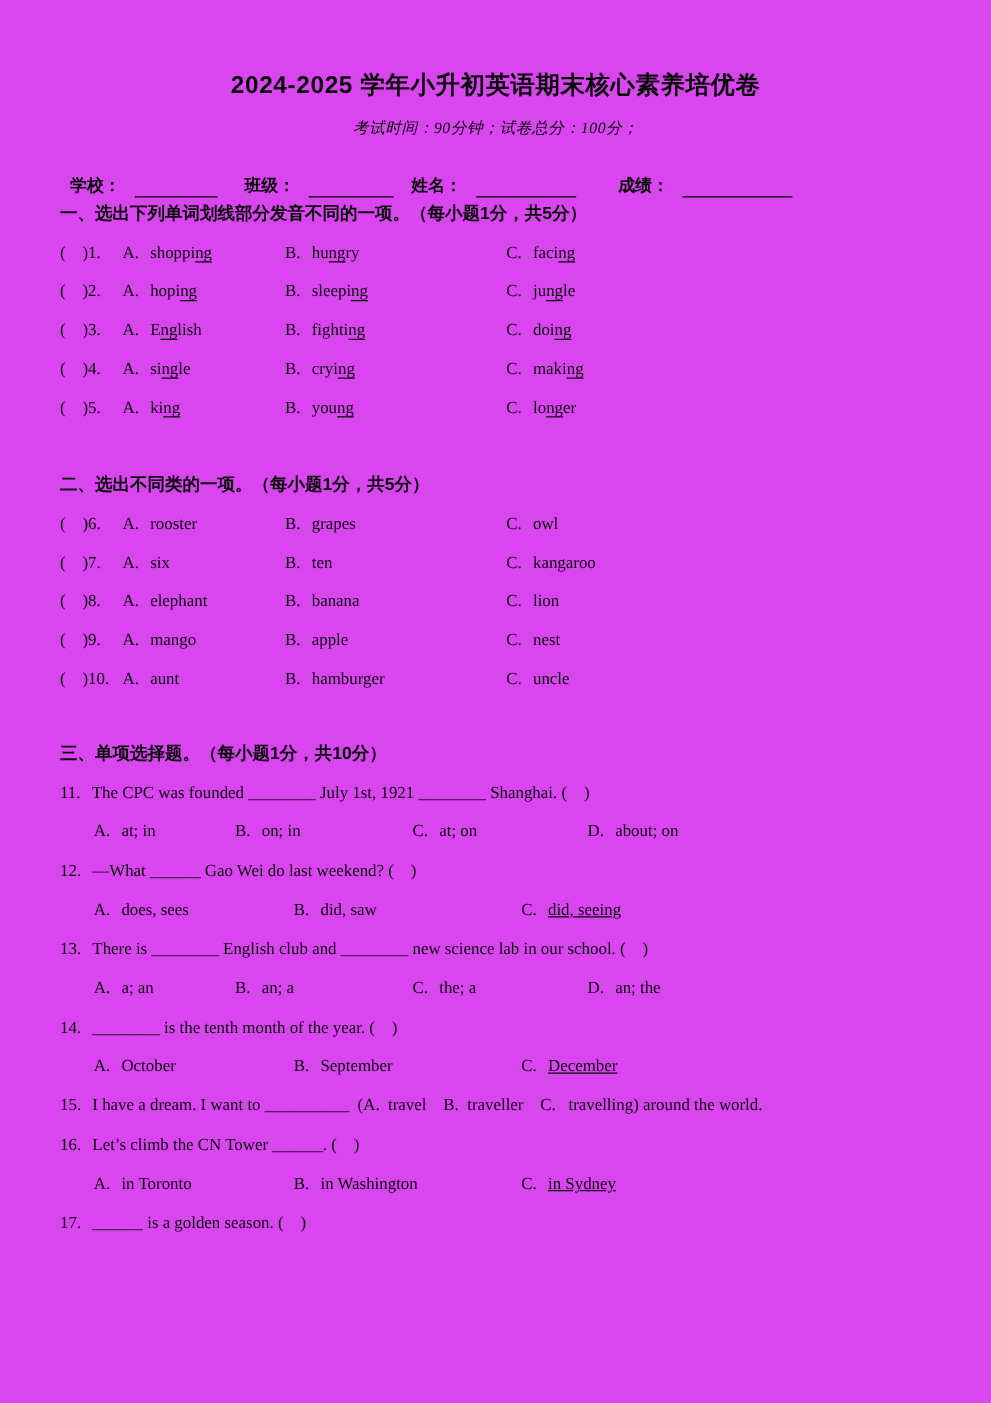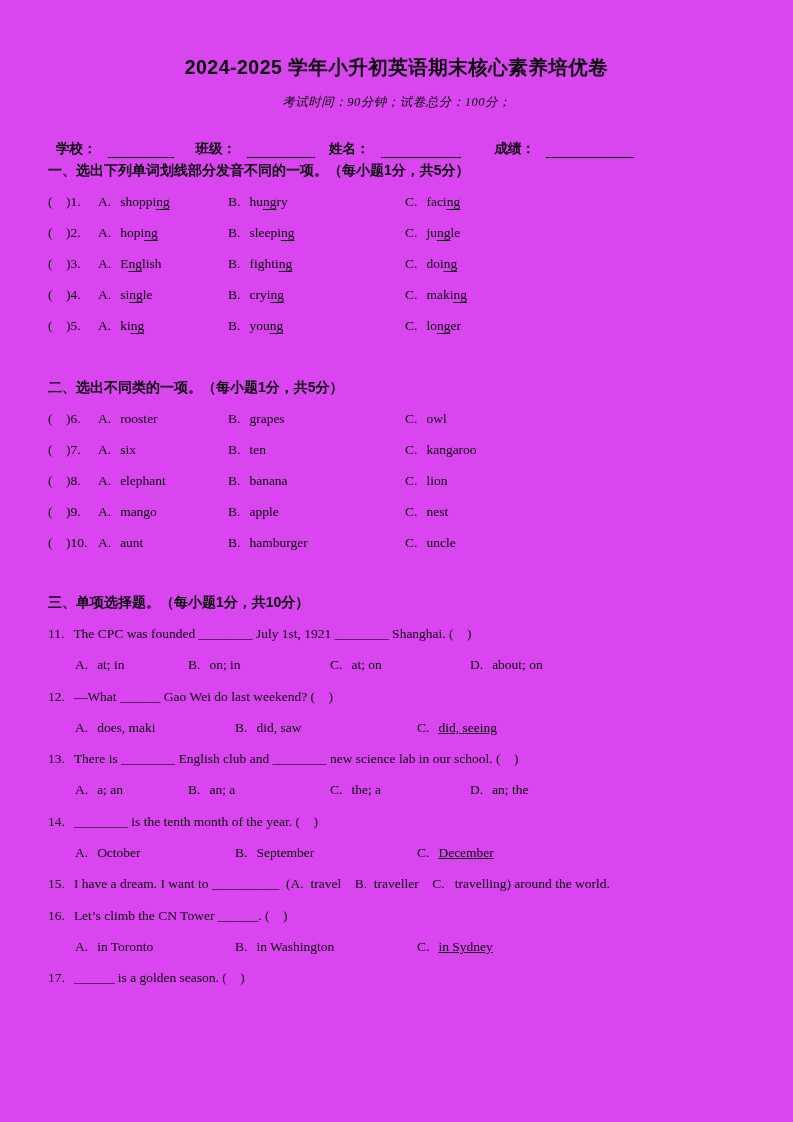--- a/index.html
+++ b/index.html
@@ -103,21 +103,21 @@
         <div class="qlist">
           <div class="qline"><span class="qnum">11.</span><span>The CPC was founded ________ July 1st, 1921 ________ Shanghai. (    )</span></div>
           <div class="opts opts4">
             <span class="opt o1"><span class="olabel">A.</span><span>at; in</span></span>
             <span class="opt o2"><span class="olabel">B.</span><span>on; in</span></span>
             <span class="opt o3"><span class="olabel">C.</span><span>at; on</span></span>
             <span class="opt o4"><span class="olabel">D.</span><span>about; on</span></span>
           </div>
           <div class="qline"><span class="qnum">12.</span><span>—What ______ Gao Wei do last weekend? (    )</span></div>
           <div class="opts opts3">
-            <span class="opt o1"><span class="olabel">A.</span><span>does, maki</span></span>
+            <span class="opt o1"><span class="olabel">A.</span><span>does, sees</span></span>
             <span class="opt o2"><span class="olabel">B.</span><span>did, saw</span></span>
             <span class="opt o3"><span class="olabel">C.</span><span>did, seeing</span></span>
           </div>
           <div class="qline"><span class="qnum">13.</span><span>There is ________ English club and ________ new science lab in our school. (    )</span></div>
           <div class="opts opts4">
             <span class="opt o1"><span class="olabel">A.</span><span>a; an</span></span>
             <span class="opt o2"><span class="olabel">B.</span><span>an; a</span></span>
             <span class="opt o3"><span class="olabel">C.</span><span>the; a</span></span>
             <span class="opt o4"><span class="olabel">D.</span><span>an; the</span></span>
           </div>

